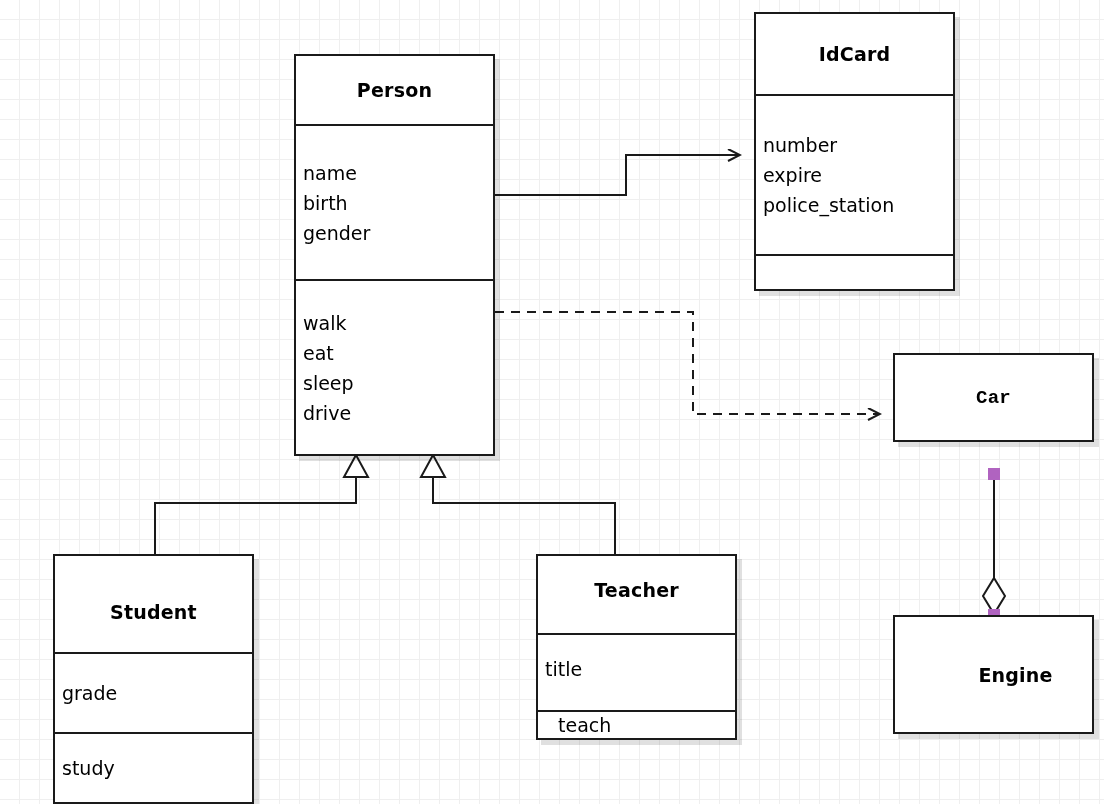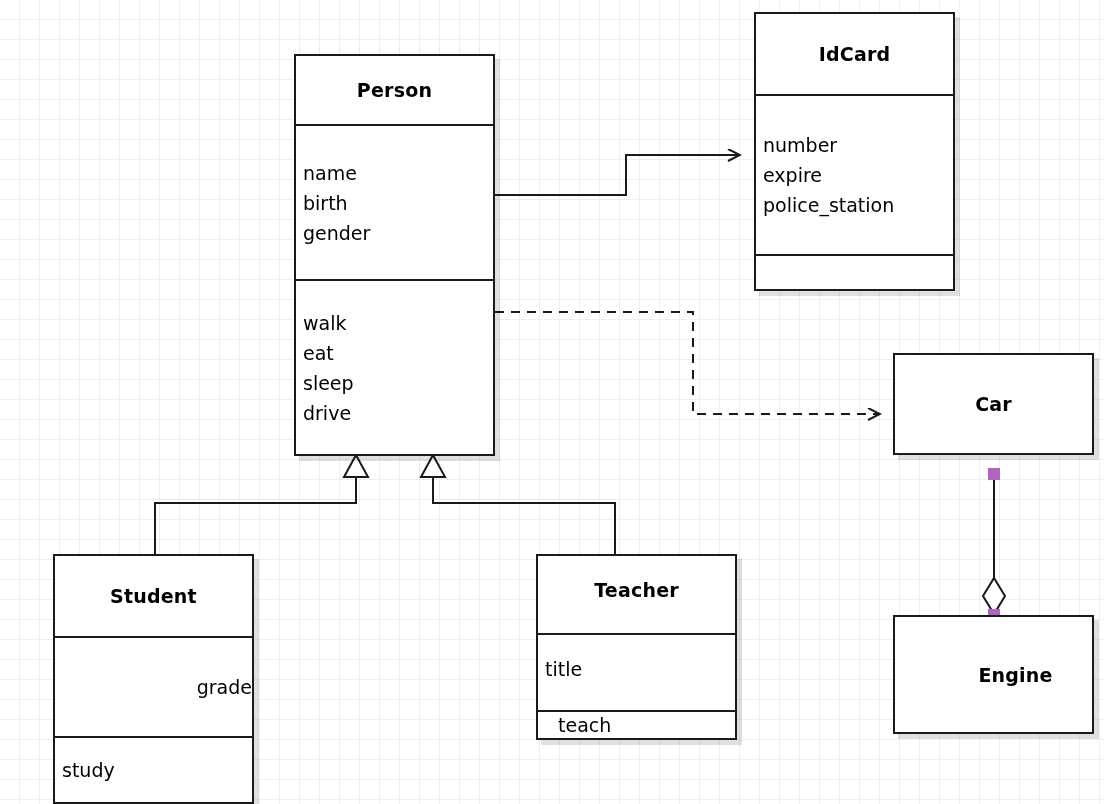--- a/index.html
+++ b/index.html
@@ -134,37 +134,37 @@
       <span>IdCard</span>
     </div>
     <div class="compartment cls-members" style="height:160px;">
       <div class="member">number</div>
       <div class="member">expire</div>
       <div class="member">police_station</div>
     </div>
     <div class="compartment cls-empty" style="flex:1 1 auto;"></div>
   </div>
 
-  <div class="uml-class" id="cls-car" style="left:893px; top:353px; width:201px; height:102px;">
+  <div class="uml-class" id="cls-car" style="left:893px; top:353px; width:201px; height:89px;font-family:Liberation Mono, monospace;">
     <div class="compartment cls-title" style="flex:1 1 auto;">
       <span>Car</span>
     </div>
   </div>
 
   <div class="uml-class" id="cls-engine" style="left:893px; top:615px; width:201px; height:119px;">
     <div class="compartment cls-title" style="flex:1 1 auto;margin-left:44px;">
       <span>Engine</span>
     </div>
   </div>
 
   <div class="uml-class" id="cls-student" style="left:53px; top:554px; width:201px; height:250px;">
-    <div class="compartment cls-title" style="height:80px;">
+    <div class="compartment cls-title" style="height:80px;margin-top:16px;">
       <span>Student</span>
     </div>
-    <div class="compartment cls-members" style="height:100px;align-items:flex-end;">
+    <div class="compartment cls-members" style="height:80px;">
       <div class="member">grade</div>
     </div>
     <div class="compartment cls-members" style="flex:1 1 auto;justify-content:center;">
       <div class="member">study</div>
     </div>
   </div>
 
   <div class="uml-class" id="cls-teacher" style="left:536px; top:554px; width:201px; height:186px;gap:8px;">
     <div class="compartment cls-title" style="height:80px;">
       <span>Teacher</span>

